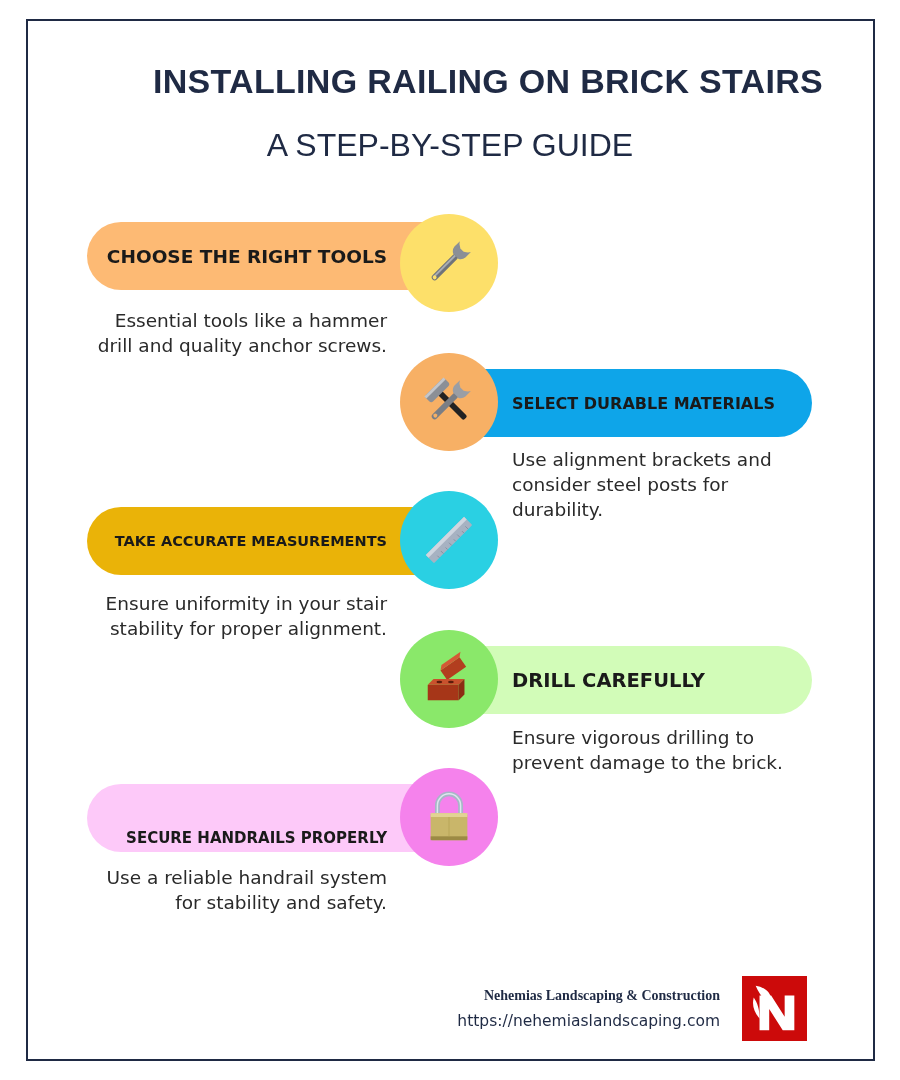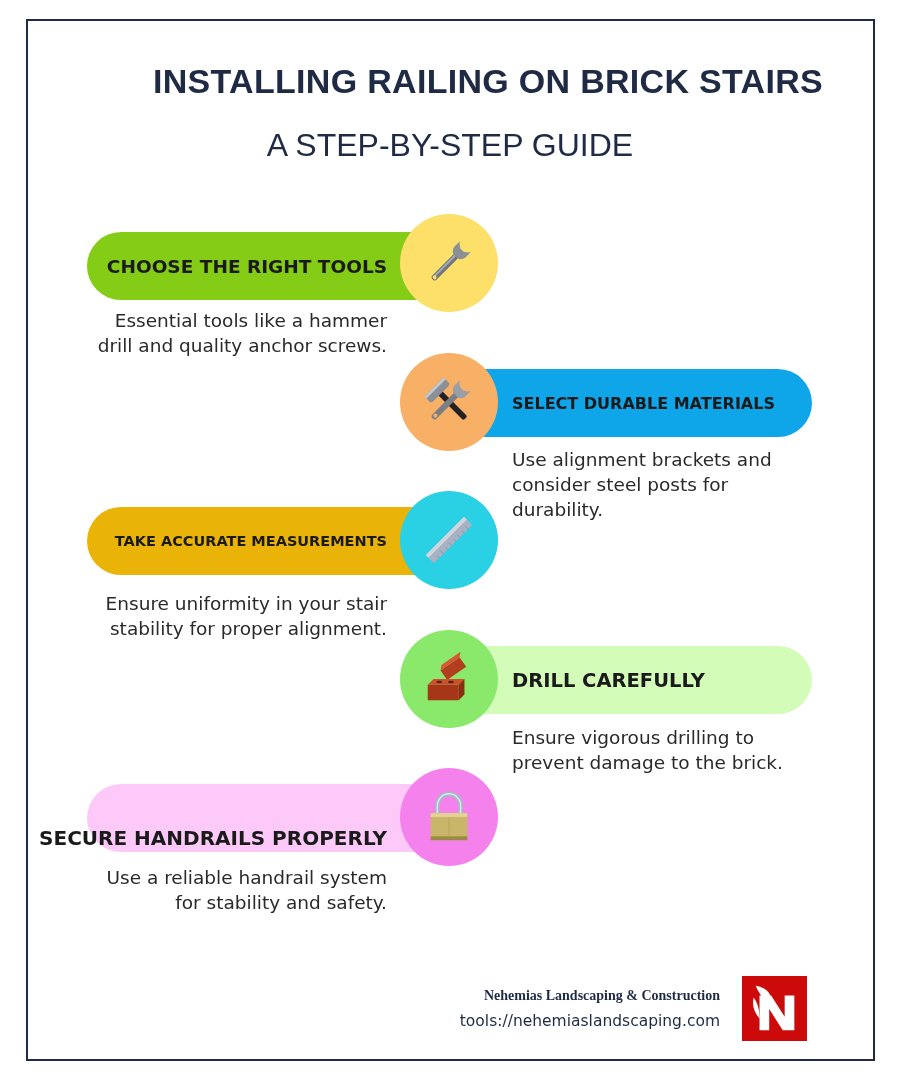--- a/index.html
+++ b/index.html
@@ -55,21 +55,21 @@
   }
 </style>
 </head>
 <body>
 
 <div class="frame"></div>
 
 <div class="title">INSTALLING RAILING ON BRICK STAIRS</div>
 <div class="subtitle">A STEP-BY-STEP GUIDE</div>
 
-<div class="pill left" style="top:232px;background:#84cc16;">
+<div class="pill left" style="top:222px;background:#fdba74;">
   <span class="pill-label" style="font-size:18.5px;">CHOOSE THE RIGHT TOOLS</span>
 </div>
 <div class="circle" style="top:214px;background:#fde06a;">
   <svg viewBox="0 0 60 60">
     <g transform="rotate(45 30 30)">
       <rect x="27" y="18" width="6" height="36" rx="3" fill="#6f737a"></rect>
       <rect x="28" y="20" width="2" height="32" fill="#a9adb3"></rect>
       <circle cx="30" cy="51" r="2" fill="#fde06a"></circle>
       <path d="M22 6 a9 9 0 0 0 16 0 l0 8 a8 8 0 0 1 -4 6 l-8 0 a8 8 0 0 1 -4 -6 z" fill="#8b8f96"></path>
       <rect x="27" y="2" width="6" height="9" fill="#fde06a"></rect>
@@ -133,35 +133,35 @@
     <polygon points="8,36 40,36 46,30 14,30" fill="#c9512d"></polygon>
     <rect x="8" y="36" width="32" height="16" fill="#a63618"></rect>
     <polygon points="40,36 46,30 46,46 40,52" fill="#8c2c13"></polygon>
     <ellipse cx="20" cy="33" rx="3" ry="1.3" fill="#5c1c0b"></ellipse>
     <ellipse cx="32" cy="33" rx="3" ry="1.3" fill="#5c1c0b"></ellipse>
   </svg>
 </div>
 <div class="desc right" style="top:725px;">Ensure vigorous drilling to prevent damage to the brick.</div>
 
 <div class="pill left" style="top:784px;background:#fdc9f9;">
-  <span class="pill-label" style="font-size:20px;margin-top:40px;">SECURE HANDRAILS PROPERLY</span>
+  <span class="pill-label" style="font-size:15px;margin-top:40px;">SECURE HANDRAILS PROPERLY</span>
 </div>
 <div class="circle" style="top:768px;background:#f582ec;">
   <svg viewBox="0 0 60 60">
     <path d="M18 28 V18 a12 12 0 0 1 24 0 V28" fill="none" stroke="#a8b6c8" stroke-width="5"></path>
     <path d="M18 28 V18 a12 12 0 0 1 24 0 V28" fill="none" stroke="#dfe6ef" stroke-width="1.5"></path>
     <rect x="11" y="26" width="38" height="28" rx="2" fill="#c9b66a"></rect>
     <rect x="11" y="26" width="38" height="4" fill="#e2d394"></rect>
     <rect x="11" y="50" width="38" height="4" fill="#9c8a44"></rect>
     <line x1="30" y1="30" x2="30" y2="50" stroke="#b3a155" stroke-width="0.8"></line>
   </svg>
 </div>
 <div class="desc left" style="top:865px;">Use a reliable handrail system for stability and safety.</div>
 
 <div class="footer-company">Nehemias Landscaping &amp; Construction</div>
-<div class="footer-url">tools://nehemiaslandscaping.com</div>
+<div class="footer-url">https://nehemiaslandscaping.com</div>
 <div class="logo">
   <svg viewBox="0 0 60 60" width="58" height="58">
     <polygon points="14,16 26,16 40,38 40,16 50,16 50,52 38,52 24,30 24,52 14,52" fill="#ffffff"></polygon>
     <path d="M10 6 C 22 8, 30 16, 24 30 C 20 20, 14 16, 10 6 z" fill="#ffffff"></path>
     <path d="M8 18 C 12 24, 14 30, 14 40 C 8 32, 6 26, 8 18 z" fill="#ffffff"></path>
   </svg>
 </div>
 
 </body></html>

